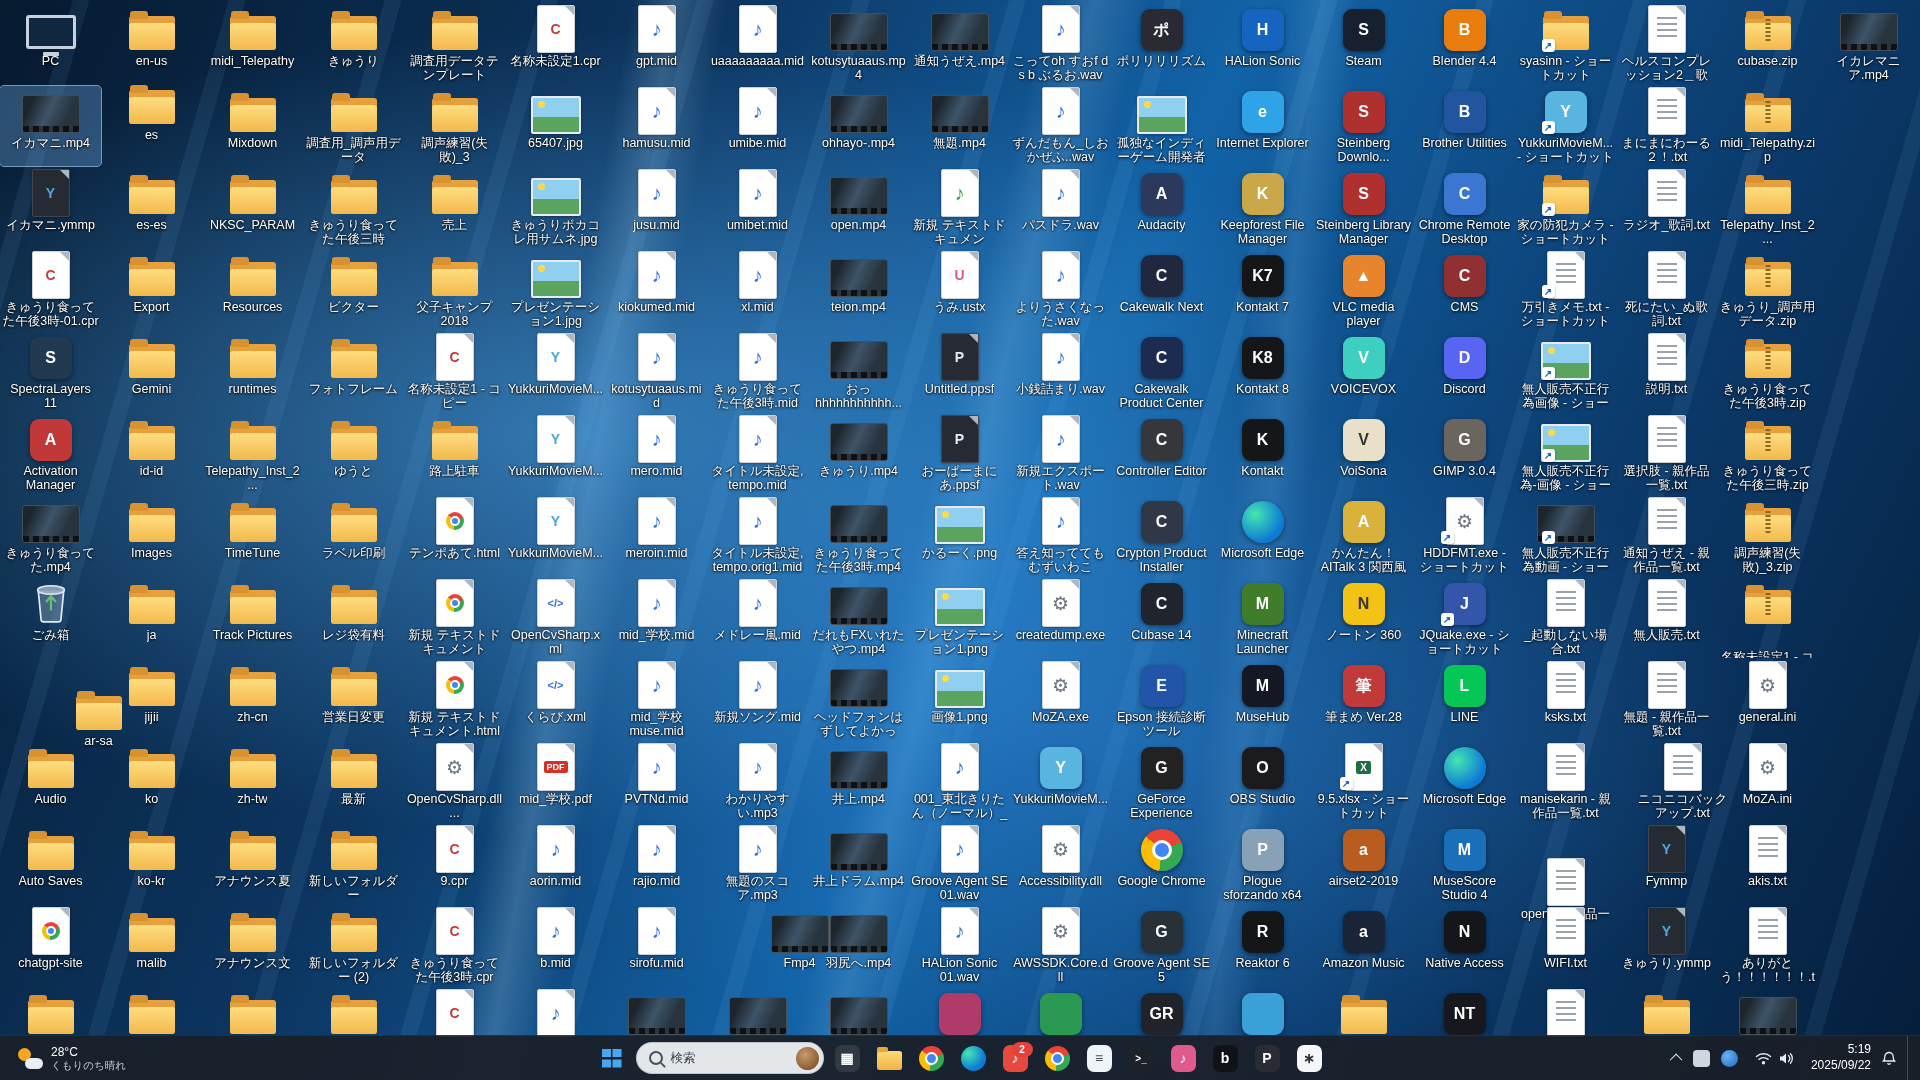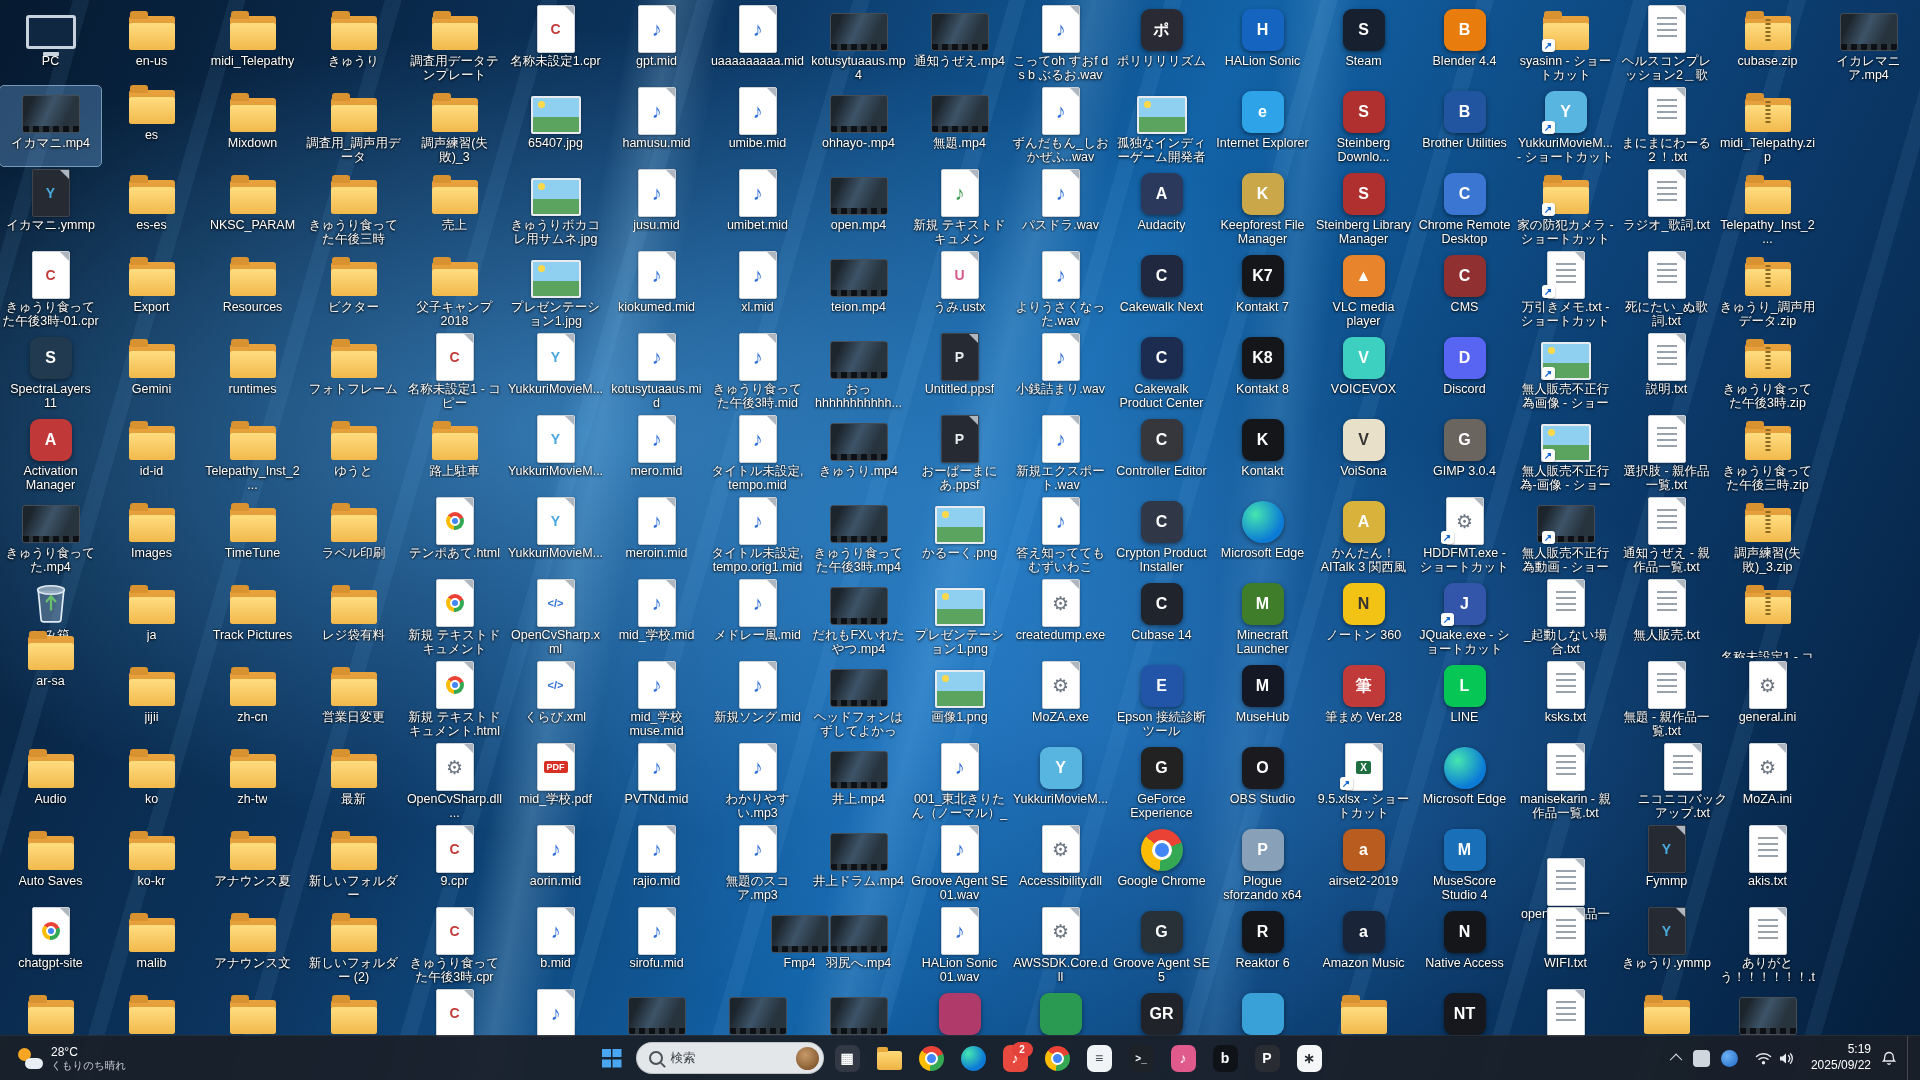--- a/index.html
+++ b/index.html
@@ -1101,21 +1101,21 @@
         <div class="lbl">無人販売.txt</div>
       </div>
       <div class="icon" style="left: 1717px; top: 578px; gap: 22px;">
         <div class="glyph">
           <div class="f-folder">
             <span class="zip"></span>
           </div>
         </div>
         <div class="lbl">名称未設定1 - コピー.zip</div>
       </div>
-      <div class="icon" style="left: 0px; top: 624px;">
+      <div class="icon" style="left: 0px; top: 684px; padding-left: 48px;">
         <div class="glyph">
           <div class="f-folder"></div>
         </div>
         <div class="lbl">ar-sa</div>
       </div>
       <div class="icon" style="left: 101px; top: 660px;">
         <div class="glyph">
           <div class="f-folder"></div>
         </div>
         <div class="lbl">jijii</div>

